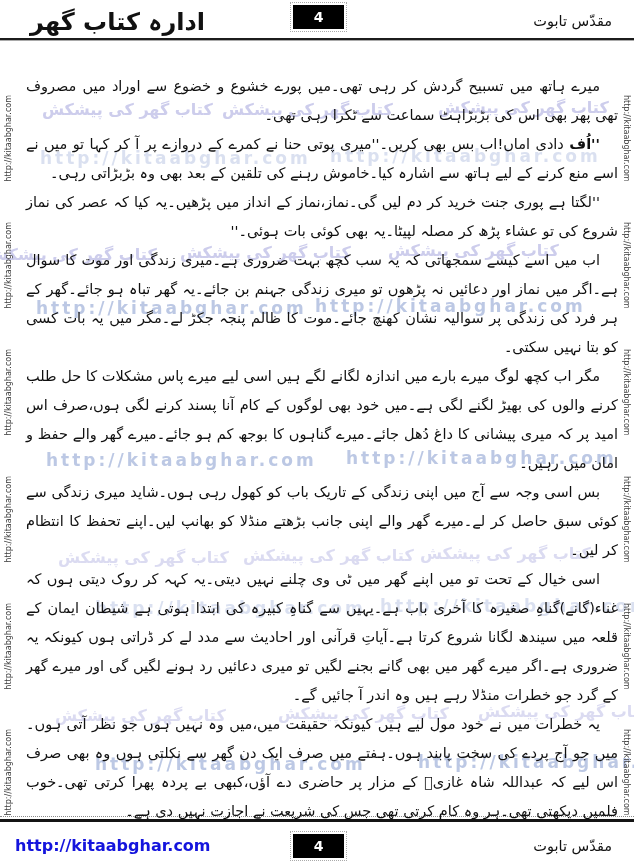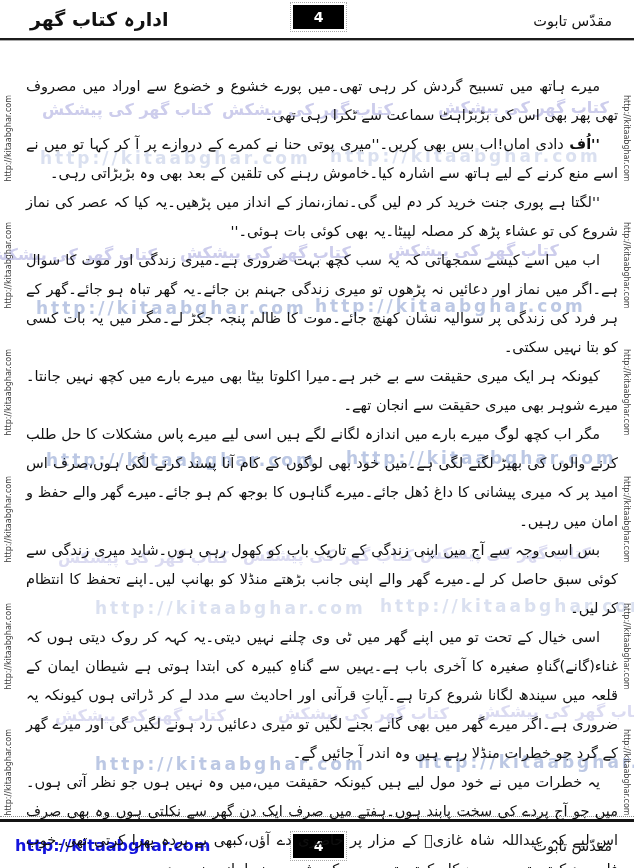--- a/index.html
+++ b/index.html
@@ -3,21 +3,21 @@
 <meta charset="utf-8">
 <style>
   html,body{margin:0;padding:0;}
   body{
     width:634px;height:868px;background:#ffffff;position:relative;overflow:hidden;
     font-family:"DejaVu Sans", sans-serif;color:#111;
   }
   .page{position:absolute;inset:0;}
 
   
-  .hdr-left{position:absolute;left:30px;top:8px;font-size:19px;font-weight:bold;direction:rtl;letter-spacing:.5px;}
+  .hdr-left{position:absolute;left:30px;top:8px;font-size:24px;font-weight:bold;direction:rtl;letter-spacing:.5px;}
   .hdr-right{position:absolute;right:22px;top:13px;font-size:14.5px;direction:rtl;}
   .pagebox{
     position:absolute;left:293px;top:5px;width:51px;height:24px;background:#000;
     color:#fff;font-weight:bold;font-size:14px;text-align:center;line-height:24px;
     outline:1px dotted #aaa;outline-offset:2px;
   }
   .rule-top{position:absolute;top:38px;left:0;width:634px;height:0;border-top:2px solid #1c1c1c;box-shadow:0 1px 0 #a9a9a9;}
 
   
   .side-wm{
@@ -105,21 +105,20 @@
   <div class="wm-url dimmer" style="left:95px;top:598px;">http://kitaabghar.com</div>
   <div class="wm-url dimmer" style="left:380px;top:596px;">http://kitaabghar.com</div>
   <div class="wm-url" style="left:95px;top:754px;">http://kitaabghar.com</div>
   <div class="wm-url" style="left:418px;top:752px;">http://kitaabghar.com</div>
 
   <div class="body-text" lang="ur" dir="rtl">
     <p>میرے ہاتھ میں تسبیح گردش کر رہی تھی۔میں پورے خشوع و خضوع سے اوراد میں مصروف تھی پھر بھی اس کی بڑبڑاہٹ سماعت سے ٹکرا رہی تھی۔</p>
     <p><b>''اُف</b><span> دادی اماں!اب بس بھی کریں۔''میری پوتی حنا نے کمرے کے دروازے پر آ کر کہا تو میں نے اسے منع کرنے کے لیے ہاتھ سے اشارہ کیا۔خاموش رہنے کی تلقین کے بعد بھی وہ بڑبڑاتی رہی۔</span></p>
     <p>''لگتا ہے پوری جنت خرید کر دم لیں گی۔نماز،نماز کے انداز میں پڑھیں۔یہ کیا کہ عصر کی نماز شروع کی تو عشاء پڑھ کر مصلہ لپیٹا۔یہ بھی کوئی بات ہوئی۔''</p>
     <p>اب میں اسے کیسے سمجھاتی کہ یہ سب کچھ بہت ضروری ہے۔میری زندگی اور موت کا سوال ہے۔اگر میں نماز اور دعائیں نہ پڑھوں تو میری زندگی جہنم بن جائے۔یہ گھر تباہ ہو جائے۔گھر کے ہر فرد کی زندگی پر سوالیہ نشان کھنچ جائے۔موت کا ظالم پنجہ جکڑ لے۔مگر میں یہ بات کسی کو بتا نہیں سکتی۔</p>
-    <p>کیونکہ ہر ایک میری حقیقت سے بے خبر ہے۔میرا اکلوتا بیٹا بھی میرے بارے میں کچھ نہیں جانتا۔میرے شوہر بھی میری حقیقت سے انجان تھے۔</p>
     <p>مگر اب کچھ لوگ میرے بارے میں اندازہ لگانے لگے ہیں اسی لیے میرے پاس مشکلات کا حل طلب کرنے والوں کی بھیڑ لگنے لگی ہے۔میں خود بھی لوگوں کے کام آنا پسند کرنے لگی ہوں،صرف اس امید پر کہ میری پیشانی کا داغ دُھل جائے۔میرے گناہوں کا بوجھ کم ہو جائے۔میرے گھر والے حفظ و امان میں رہیں۔</p>
     <p>بس اسی وجہ سے آج میں اپنی زندگی کے تاریک باب کو کھول رہی ہوں۔شاید میری زندگی سے کوئی سبق حاصل کر لے۔میرے گھر والے اپنی جانب بڑھتے منڈلا کو بھانپ لیں۔اپنے تحفظ کا انتظام کر لیں۔</p>
     <p>اسی خیال کے تحت تو میں اپنے گھر میں ٹی وی چلنے نہیں دیتی۔یہ کہہ کر روک دیتی ہوں کہ غناء(گانے)گناہِ صغیرہ کا آخری باب ہے۔یہیں سے گناہِ کبیرہ کی ابتدا ہوتی ہے شیطان ایمان کے قلعہ میں سیندھ لگانا شروع کرتا ہے۔آیاتِ قرآنی اور احادیث سے مدد لے کر ڈراتی ہوں کیونکہ یہ ضروری ہے۔اگر میرے گھر میں بھی گانے بجنے لگیں تو میری دعائیں رد ہونے لگیں گی اور میرے گھر کے گرد جو خطرات منڈلا رہے ہیں وہ اندر آ جائیں گے۔</p>
     <p>یہ خطرات میں نے خود مول لیے ہیں کیونکہ حقیقت میں،میں وہ نہیں ہوں جو نظر آتی ہوں۔میں جو آج پردے کی سخت پابند ہوں۔ہفتے میں صرف ایک دن گھر سے نکلتی ہوں وہ بھی صرف اس لیے کہ عبداللہ شاہ غازیؒ کے مزار پر حاضری دے آؤں،کبھی بے پردہ پھرا کرتی تھی۔خوب فلمیں دیکھتی تھی۔ہر وہ کام کرتی تھی جس کی شریعت نے اجازت نہیں دی ہے۔</p>
 
   </div>
 
   <div class="rule-bottom-dotted"></div>
   <div class="rule-bottom"></div>
   <a class="ftr-url" href="#">http://kitaabghar.com</a>

